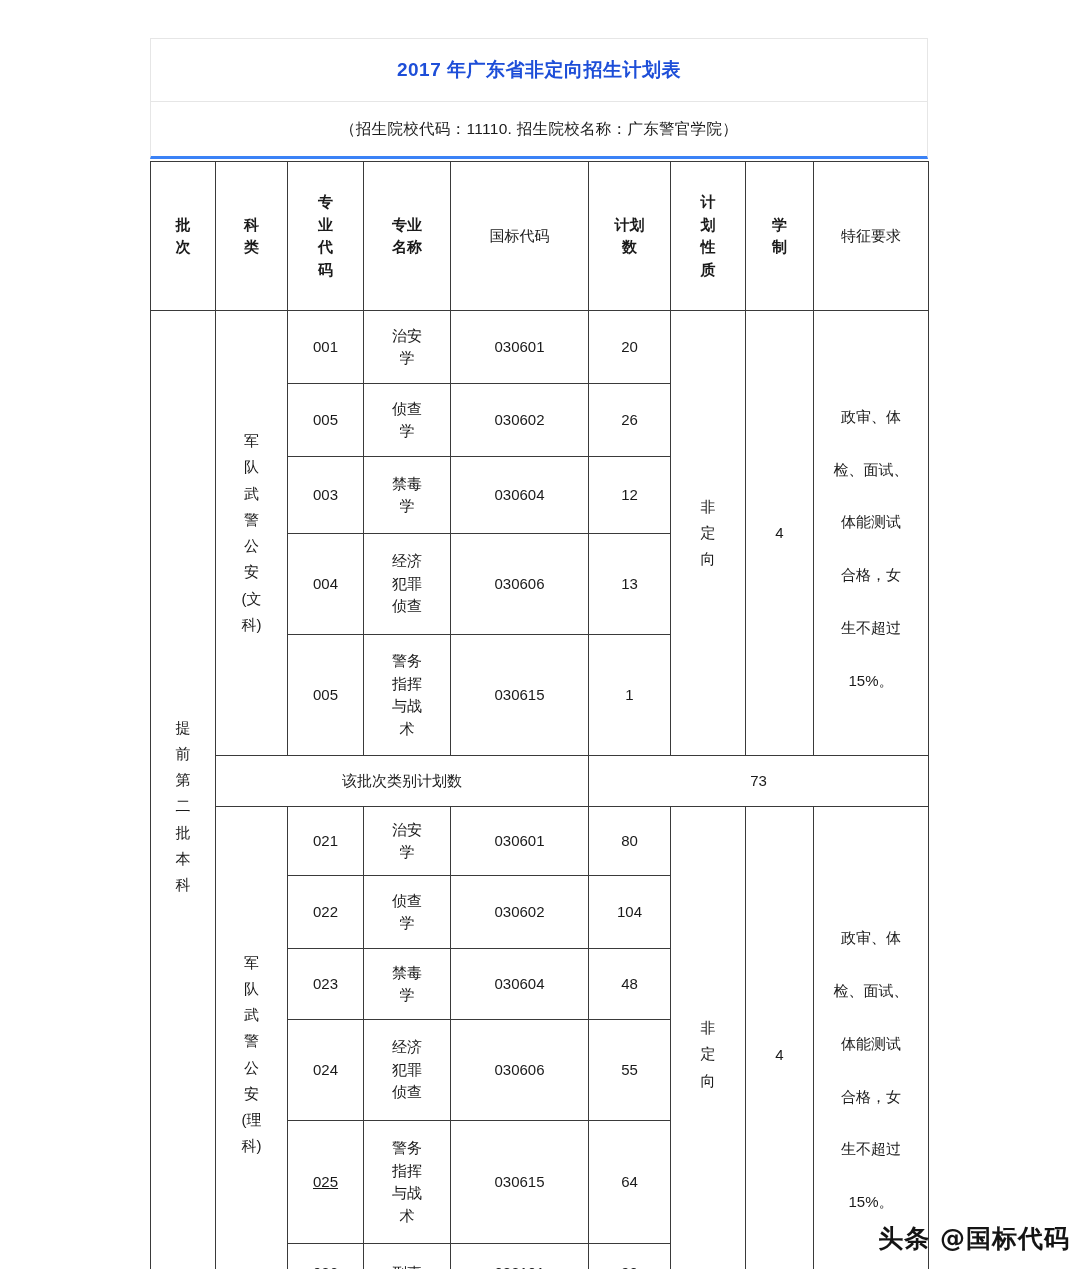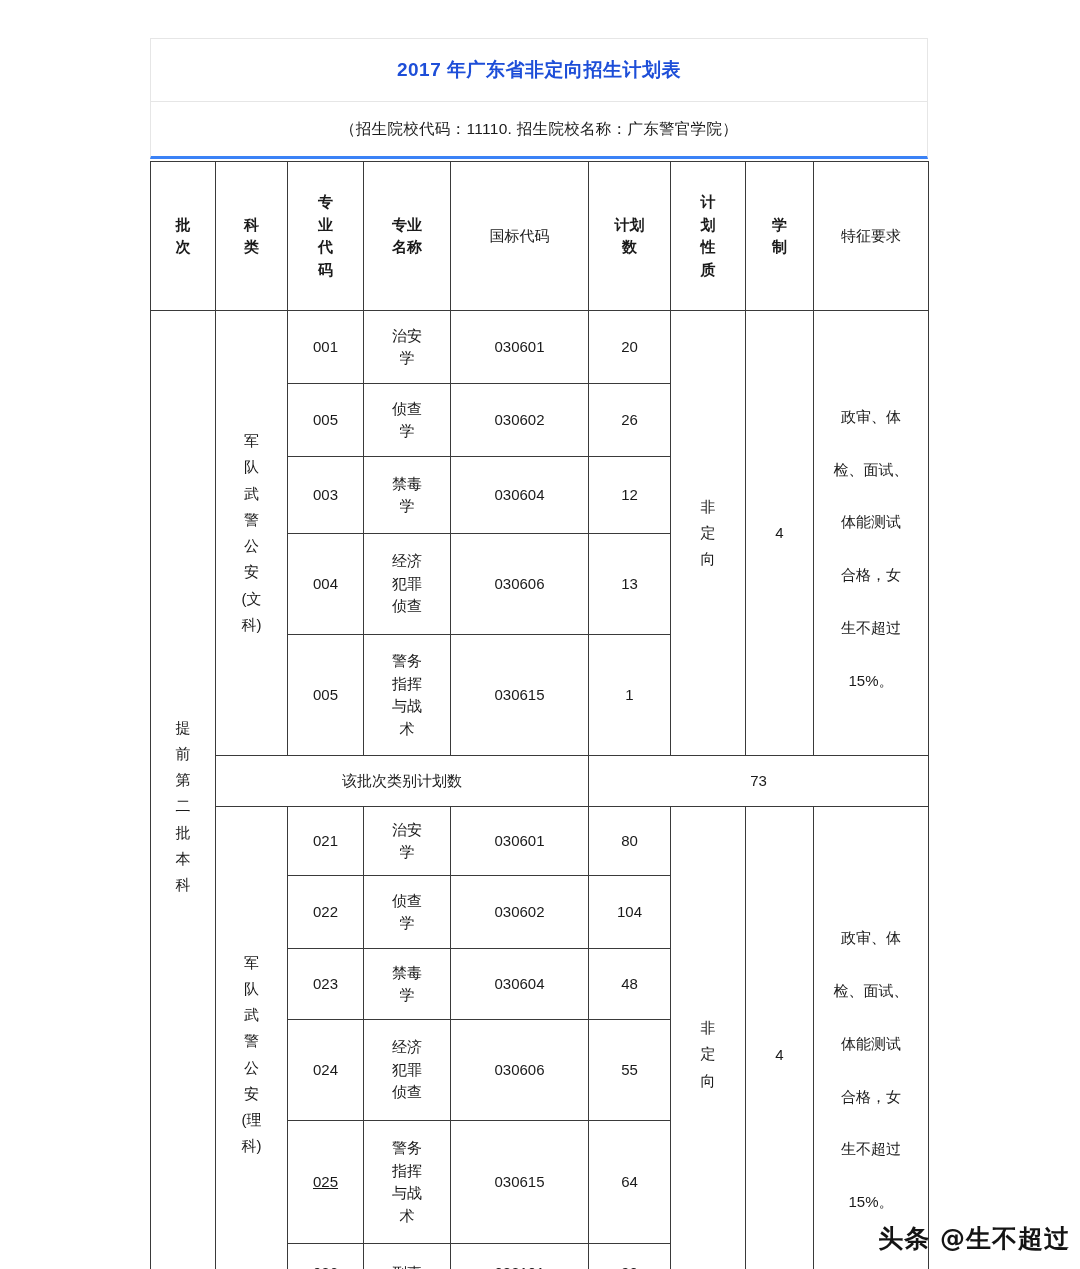--- a/index.html
+++ b/index.html
@@ -434,13 +434,13 @@
             <span>刑事</span>
           </span>
         </td>
         <td>083101</td>
         <td>90</td>
       </tr>
     </tbody>
   </table>
 </div>
 
-<div class="watermark">头条 @生不超过</div>
+<div class="watermark">头条 @国标代码</div>
 
 </body></html>

